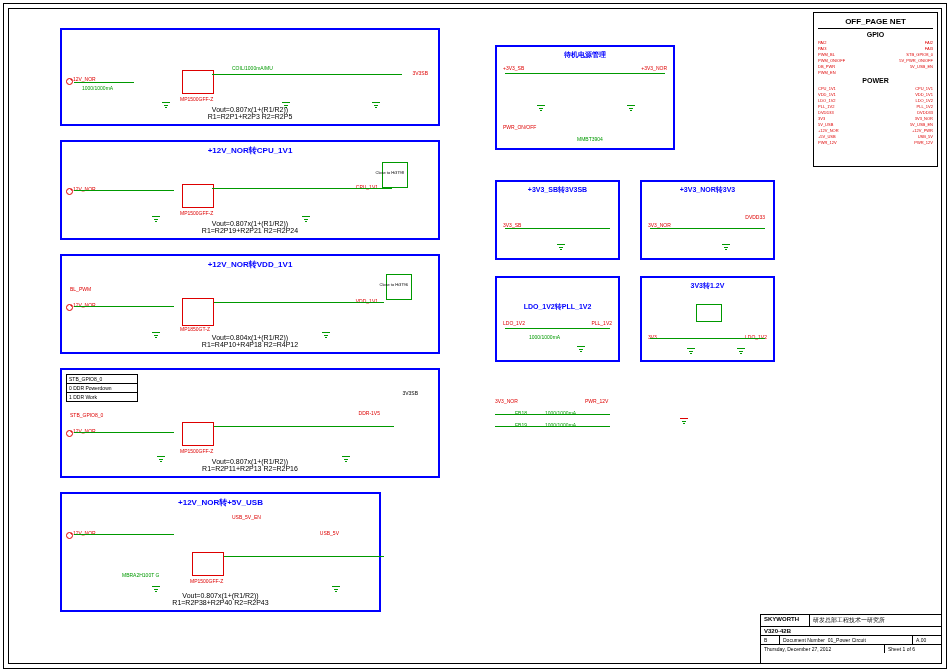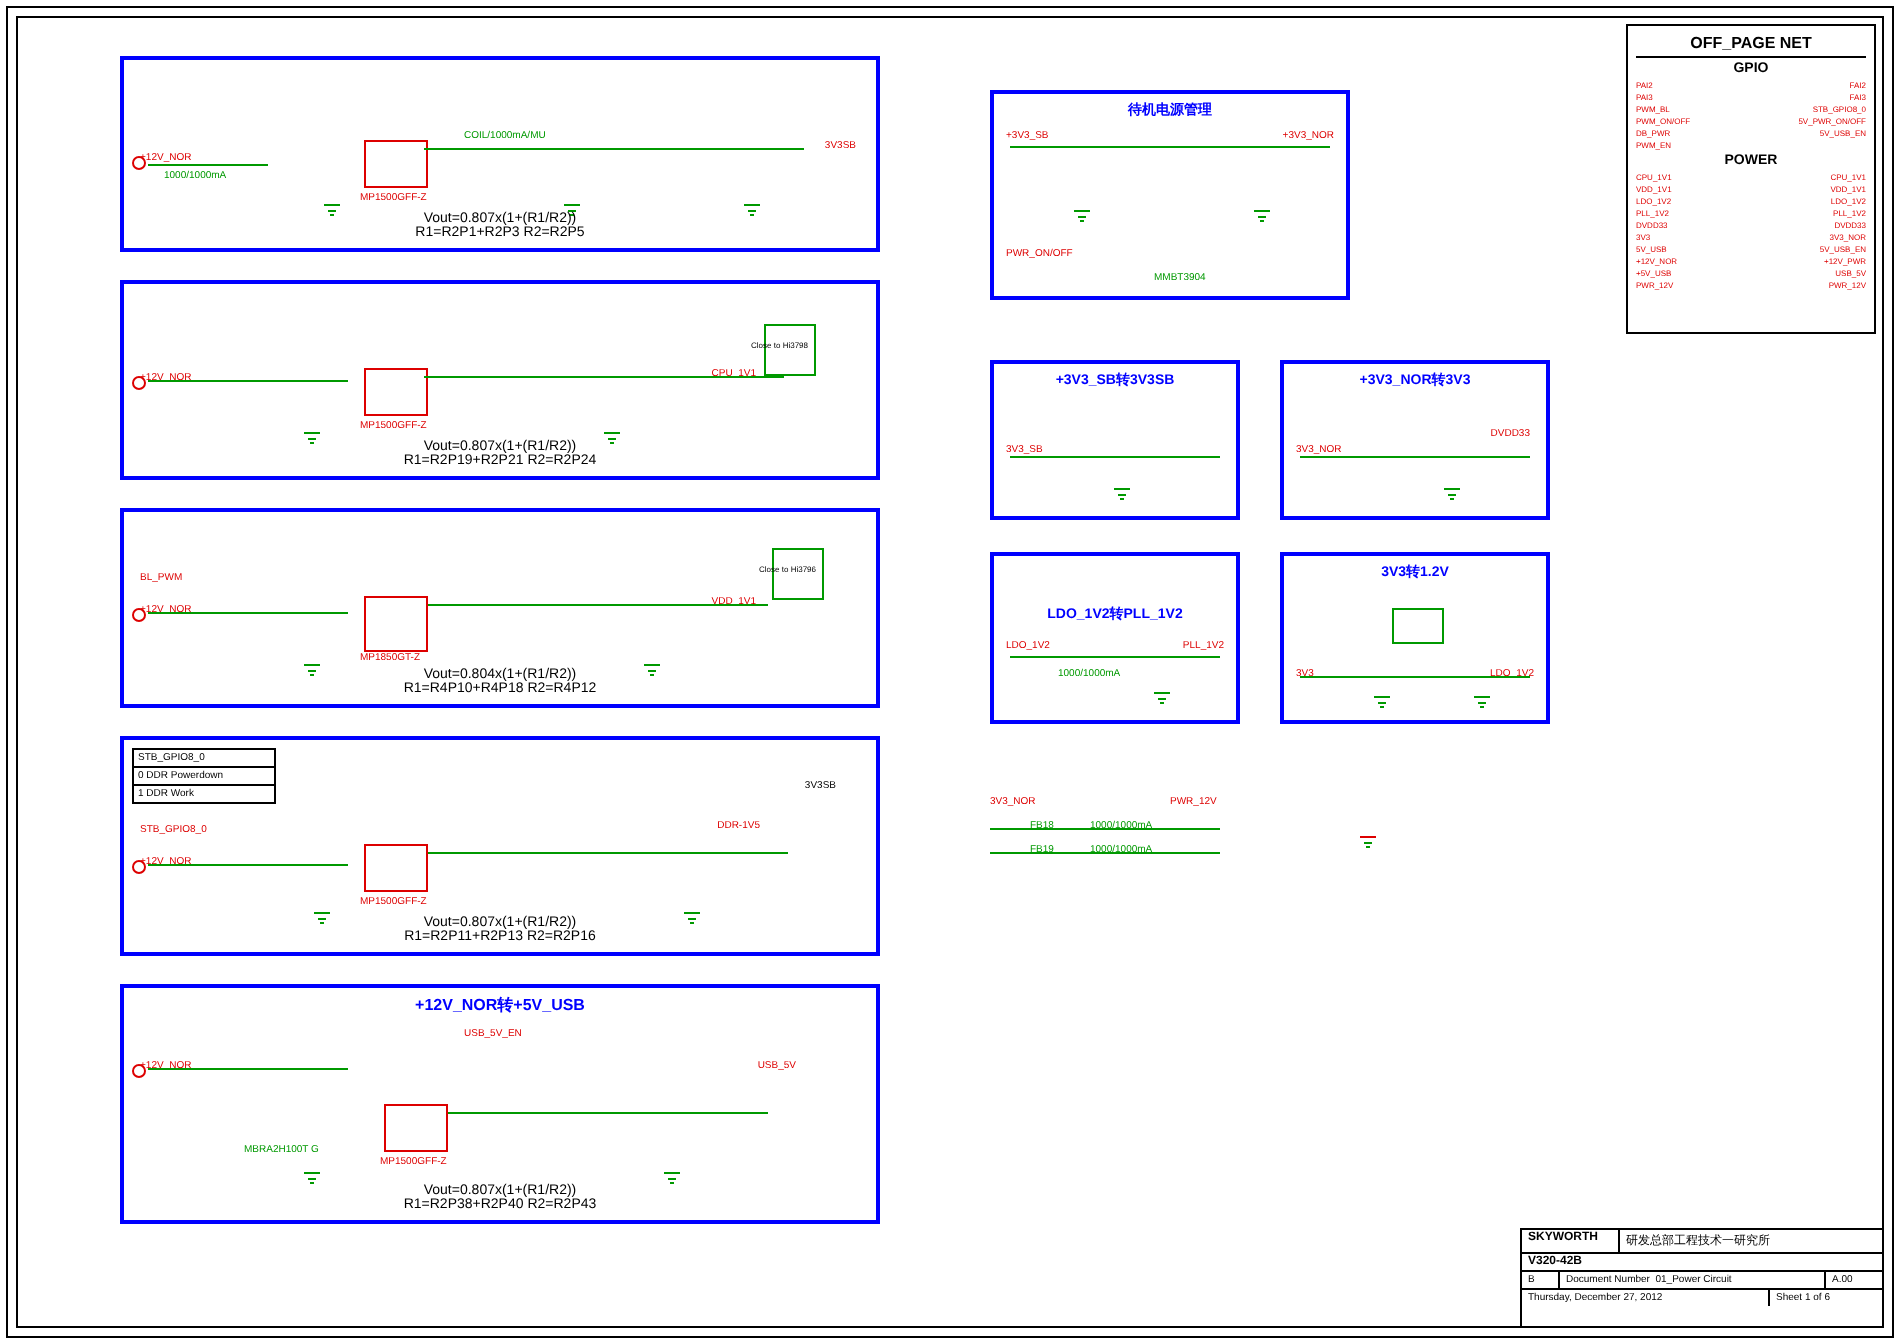--- a/index.html
+++ b/index.html
@@ -45,35 +45,37 @@
   <div class="wire-h" style="top:44px;left:150px;width:190px"></div>
   <span class="lbl grn" style="top:35px;left:170px">COIL/1000mA/MU</span>
   <div class="gnd" style="top:72px;left:100px"></div>
   <div class="gnd" style="top:72px;left:220px"></div>
   <div class="gnd" style="top:72px;left:310px"></div>
   <span class="lbl red" style="top:40px;right:10px">3V3SB</span>
   <div class="formula"><span>Vout=0.807x(1+(R1/R2))</span><br><span>R1=R2P1+R2P3   R2=R2P5</span></div>
 </div>
 
 <div class="blk" style="top:140px;left:60px;width:380px;height:100px">
+  <div class="ttl">+12V_NOR转CPU_1V1</div>
   <span class="lbl red" style="top:44px;left:8px">+12V_NOR</span>
   <div class="dot-port" style="top:46px;left:4px"></div>
   <div class="chip" style="top:42px;left:120px"></div>
   <span class="lbl red" style="top:68px;left:118px">MP1500GFF-Z</span>
   <div class="ic-box" style="top:20px;right:30px"></div>
   <span class="lbl" style="top:28px;right:34px;font-size:4px">Close to Hi3798</span>
   <span class="lbl red" style="top:42px;right:60px">CPU_1V1</span>
   <div class="wire-h" style="top:48px;left:12px;width:100px"></div>
   <div class="wire-h" style="top:46px;left:150px;width:180px"></div>
   <div class="gnd" style="top:74px;left:90px"></div>
   <div class="gnd" style="top:74px;left:240px"></div>
   <div class="formula"><span>Vout=0.807x(1+(R1/R2))</span><br><span>R1=R2P19+R2P21  R2=R2P24</span></div>
 </div>
 
 <div class="blk" style="top:254px;left:60px;width:380px;height:100px">
+  <div class="ttl">+12V_NOR转VDD_1V1</div>
   <span class="lbl red" style="top:30px;left:8px">BL_PWM</span>
   <span class="lbl red" style="top:46px;left:8px">+12V_NOR</span>
   <div class="dot-port" style="top:48px;left:4px"></div>
   <div class="chip" style="top:42px;left:120px;height:26px"></div>
   <span class="lbl red" style="top:70px;left:118px">MP1850GT-Z</span>
   <div class="ic-box" style="top:18px;right:26px"></div>
   <span class="lbl" style="top:26px;right:30px;font-size:4px">Close to Hi3796</span>
   <span class="lbl red" style="top:42px;right:60px">VDD_1V1</span>
   <div class="wire-h" style="top:50px;left:12px;width:100px"></div>
   <div class="wire-h" style="top:46px;left:152px;width:170px"></div>
@@ -95,21 +97,21 @@
   <span class="lbl red" style="top:78px;left:118px">MP1500GFF-Z</span>
   <span class="lbl red" style="top:40px;right:58px">DDR-1V5</span>
   <span class="lbl" style="top:20px;right:20px">3V3SB</span>
   <div class="wire-h" style="top:62px;left:12px;width:100px"></div>
   <div class="wire-h" style="top:56px;left:152px;width:180px"></div>
   <div class="gnd" style="top:86px;left:95px"></div>
   <div class="gnd" style="top:86px;left:280px"></div>
   <div class="formula"><span>Vout=0.807x(1+(R1/R2))</span><br><span>R1=R2P11+R2P13  R2=R2P16</span></div>
 </div>
 
-<div class="blk" style="top:492px;left:60px;width:380px;height:120px">
+<div class="blk" style="top:492px;left:60px;width:321px;height:120px">
   <div class="ttl">+12V_NOR转+5V_USB</div>
   <span class="lbl red" style="top:36px;left:8px">+12V_NOR</span>
   <div class="dot-port" style="top:38px;left:4px"></div>
   <div class="chip" style="top:58px;left:130px"></div>
   <span class="lbl red" style="top:84px;left:128px">MP1500GFF-Z</span>
   <span class="lbl grn" style="top:78px;left:60px">MBRA2H100T G</span>
   <span class="lbl red" style="top:36px;right:40px">USB_5V</span>
   <span class="lbl red" style="top:20px;left:170px">USB_5V_EN</span>
   <div class="wire-h" style="top:40px;left:12px;width:100px"></div>
   <div class="wire-h" style="top:62px;left:162px;width:160px"></div>

